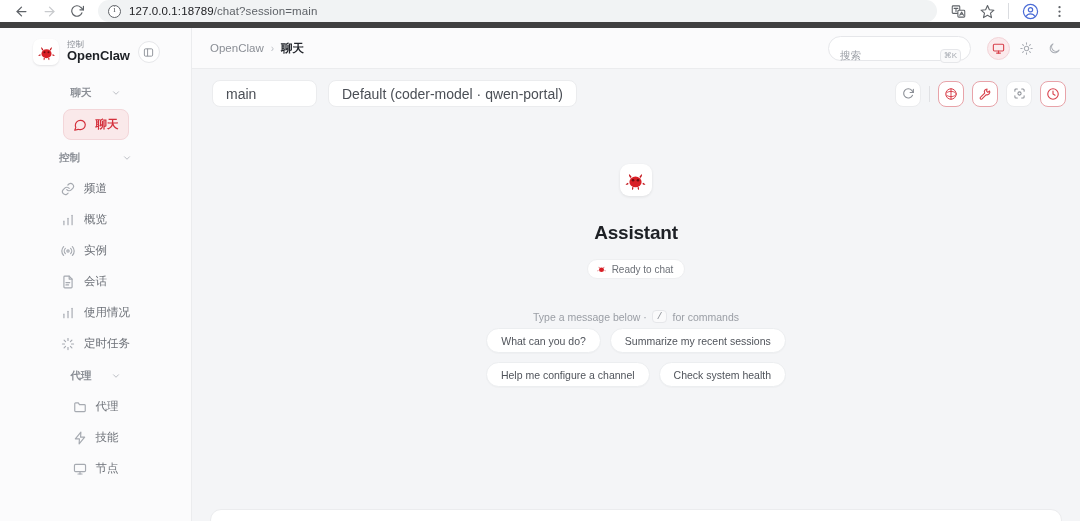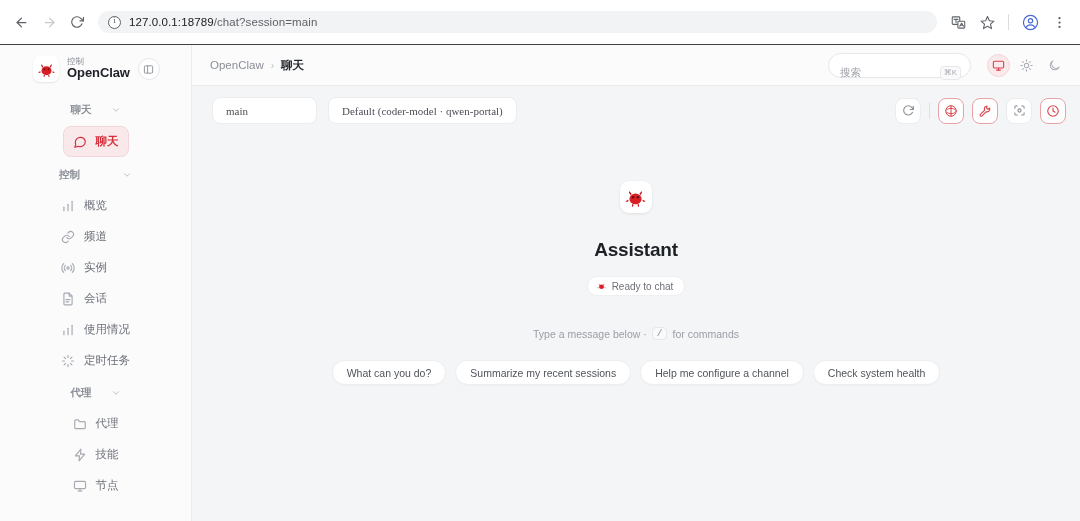--- a/index.html
+++ b/index.html
@@ -5,27 +5,27 @@
   * { box-sizing: border-box; margin: 0; padding: 0; }
   html, body {
     width: 1080px; height: 521px;
     overflow: hidden;
     font-family: "Liberation Sans", sans-serif;
     background: #ffffff;
   }
 
   
   .browser-bar {
-    height: 45px;
+    height: 28px;
     background: #ffffff;
     display: flex;
     align-items: center;
     padding: 0 8px;
     gap: 2px;
-    border-bottom: 1px solid #404040;
+    border-bottom: 6px solid #404040;
   }
   .nav-btn {
     width: 26px; height: 26px;
     display: flex; align-items: center; justify-content: center;
     border-radius: 50%;
     color: #5f6368;
     flex: 0 0 auto;
   }
   .nav-btn.disabled { color: #c8cacd; }
   .omnibox {
@@ -215,24 +215,23 @@
     padding: 11px 14px 10px 20px;
     flex: 0 0 auto;
   }
   .pill {
     height: 27px;
     background: #fff;
     border: 1px solid #ebecee;
     border-radius: 8px;
     display: flex; align-items: center;
     padding: 0 13px;
-    font-size: 11px;
+    font-size: 14px;
     color: #4b4f56;
     white-space: nowrap;
-    font-family: Liberation Serif, serif;
   }
   .pill.session { width: 105px; }
   .pill.model { }
   .spacer { flex: 1 1 auto; }
   .tool-group { display: flex; align-items: center; gap: 8px; }
   .tool-btn {
     width: 26px; height: 26px;
     border-radius: 8px;
     background: #fff;
     border: 1px solid #ebecee;
@@ -290,23 +289,23 @@
   .hint .slash {
     border: 1px solid #e6e7ea;
     background: #fafafb;
     border-radius: 4px;
     padding: 0px 4px;
     font-size: 9.5px;
     color: #8a8e95;
     font-family: "Liberation Mono", monospace;
   }
   .suggestions {
-    margin-top: 20px;
-    display: flex;
-    flex-direction: row;
+    margin-top: 5px;
+    display: flex;
+    flex-direction: column;
     align-items: center;
     gap: 9px;
   }
   .sug-row { display: flex; gap: 9px; }
   .chip {
     height: 25px;
     background: #fff;
     border: 1px solid #eceef0;
     border-radius: 13px;
     display: flex; align-items: center;
@@ -441,36 +440,36 @@
         <span class="chev">
           <svg width="10" height="10" viewBox="0 0 24 24" fill="none" stroke="currentColor" stroke-width="2.4" stroke-linecap="round">
               <polyline points="6 9 12 15 18 9"></polyline>
             </svg>
         </span>
       </div>
 
       <div class="nav-item">
         <span class="ico">
           <svg width="14" height="14" viewBox="0 0 24 24" fill="none" stroke="currentColor" stroke-width="2" stroke-linecap="round">
+              <path d="M10 13a5 5 0 0 0 7.5.5l3-3a5 5 0 0 0-7-7l-1.7 1.7"></path>
+              <path d="M14 11a5 5 0 0 0-7.5-.5l-3 3a5 5 0 0 0 7 7L12.2 19"></path>
+            </svg>
+        </span>
+        <span class="nav-label">频道</span>
+      </div>
+
+      <div class="nav-item">
+        <span class="ico">
+          <svg width="14" height="14" viewBox="0 0 24 24" fill="none" stroke="currentColor" stroke-width="2" stroke-linecap="round">
               <line x1="5" y1="20" x2="5" y2="14"></line>
               <line x1="12" y1="20" x2="12" y2="9"></line>
               <line x1="19" y1="20" x2="19" y2="4"></line>
             </svg>
         </span>
         <span class="nav-label">概览</span>
-      </div>
-
-      <div class="nav-item">
-        <span class="ico">
-          <svg width="14" height="14" viewBox="0 0 24 24" fill="none" stroke="currentColor" stroke-width="2" stroke-linecap="round">
-              <path d="M10 13a5 5 0 0 0 7.5.5l3-3a5 5 0 0 0-7-7l-1.7 1.7"></path>
-              <path d="M14 11a5 5 0 0 0-7.5-.5l-3 3a5 5 0 0 0 7 7L12.2 19"></path>
-            </svg>
-        </span>
-        <span class="nav-label">频道</span>
       </div>
 
       <div class="nav-item">
         <span class="ico">
           <svg width="14" height="14" viewBox="0 0 24 24" fill="none" stroke="currentColor" stroke-width="2" stroke-linecap="round">
               <circle cx="12" cy="12" r="2"></circle>
               <path d="M16.5 7.5a6.4 6.4 0 0 1 0 9"></path>
               <path d="M7.5 16.5a6.4 6.4 0 0 1 0-9"></path>
               <path d="M19.5 4.5a10.6 10.6 0 0 1 0 15"></path>
               <path d="M4.5 19.5a10.6 10.6 0 0 1 0-15"></path>

